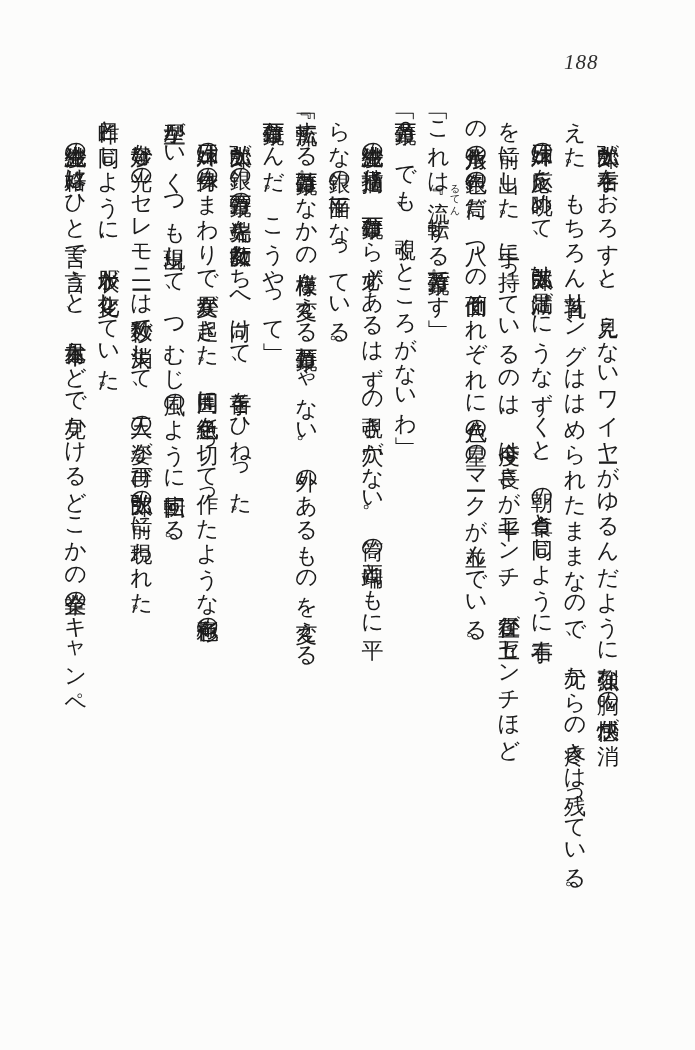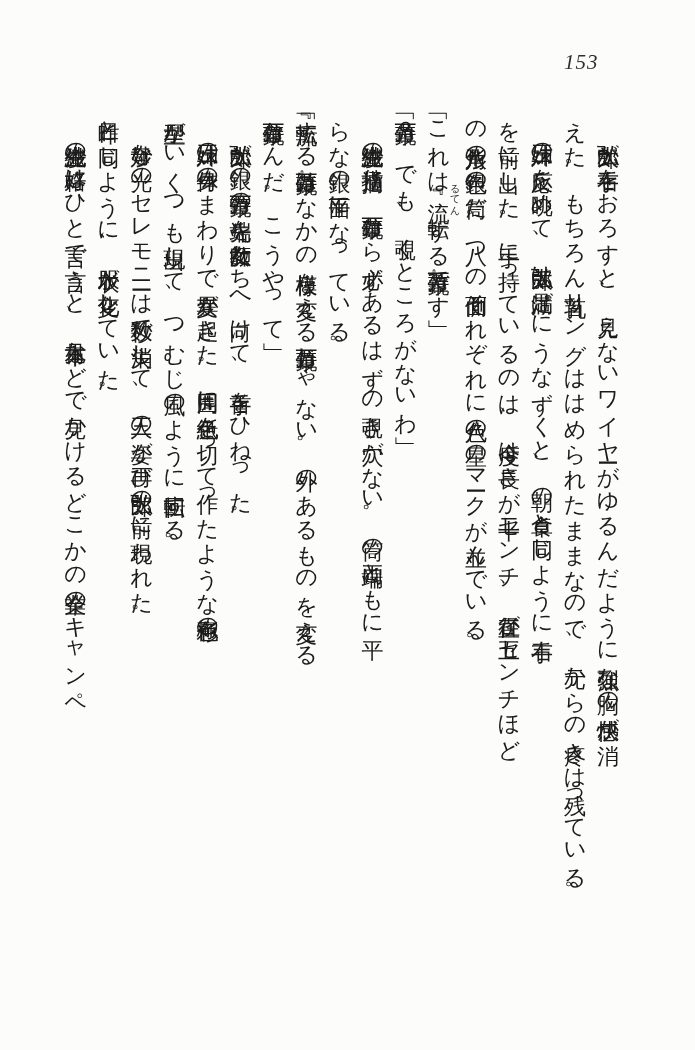--- a/index.html
+++ b/index.html
@@ -46,21 +46,21 @@
   ruby rt {
     font-size: 10px;
     color: #2a2a2a;
     letter-spacing: 0;
   }
 </style>
 </head>
 <body>
 
 <div class="book-page">
-  <div class="page-number">153</div>
+  <div class="page-number">188</div>
   <div class="text-block">
       <div class="text-line">　弘太郎が右手をおろすと、見えないワイヤーがゆるんだように強烈な胸の快感が消</div>
       <div class="text-line">えた。もちろん乳首リングははめられたままなので、元からの疼きは残っている。</div>
       <div class="text-line">　三姉妹の反応を眺めて、弘太郎は満足げにうなずくと、朝の食卓と同じように右手</div>
       <div class="text-line">を前に出した。手に持っているのは、今度は長さが二十センチ、直径が五センチほど</div>
       <div class="text-line">の八角形の銀色の筒だ。八つの側面それぞれに八色の星のマークが並んでいる。</div>
       <div class="text-line">「これは『<ruby>流転<rt>るてん</rt></ruby>する万華鏡』です」</div>
       <div class="text-line">「万華鏡？　でも、覗くところがないわ」</div>
       <div class="text-line">　沙織先生の指摘通り、万華鏡なら必ずあるはずの覗き穴がない。筒の両端ともに平</div>
       <div class="text-line">らな銀の平面になっている。</div>

